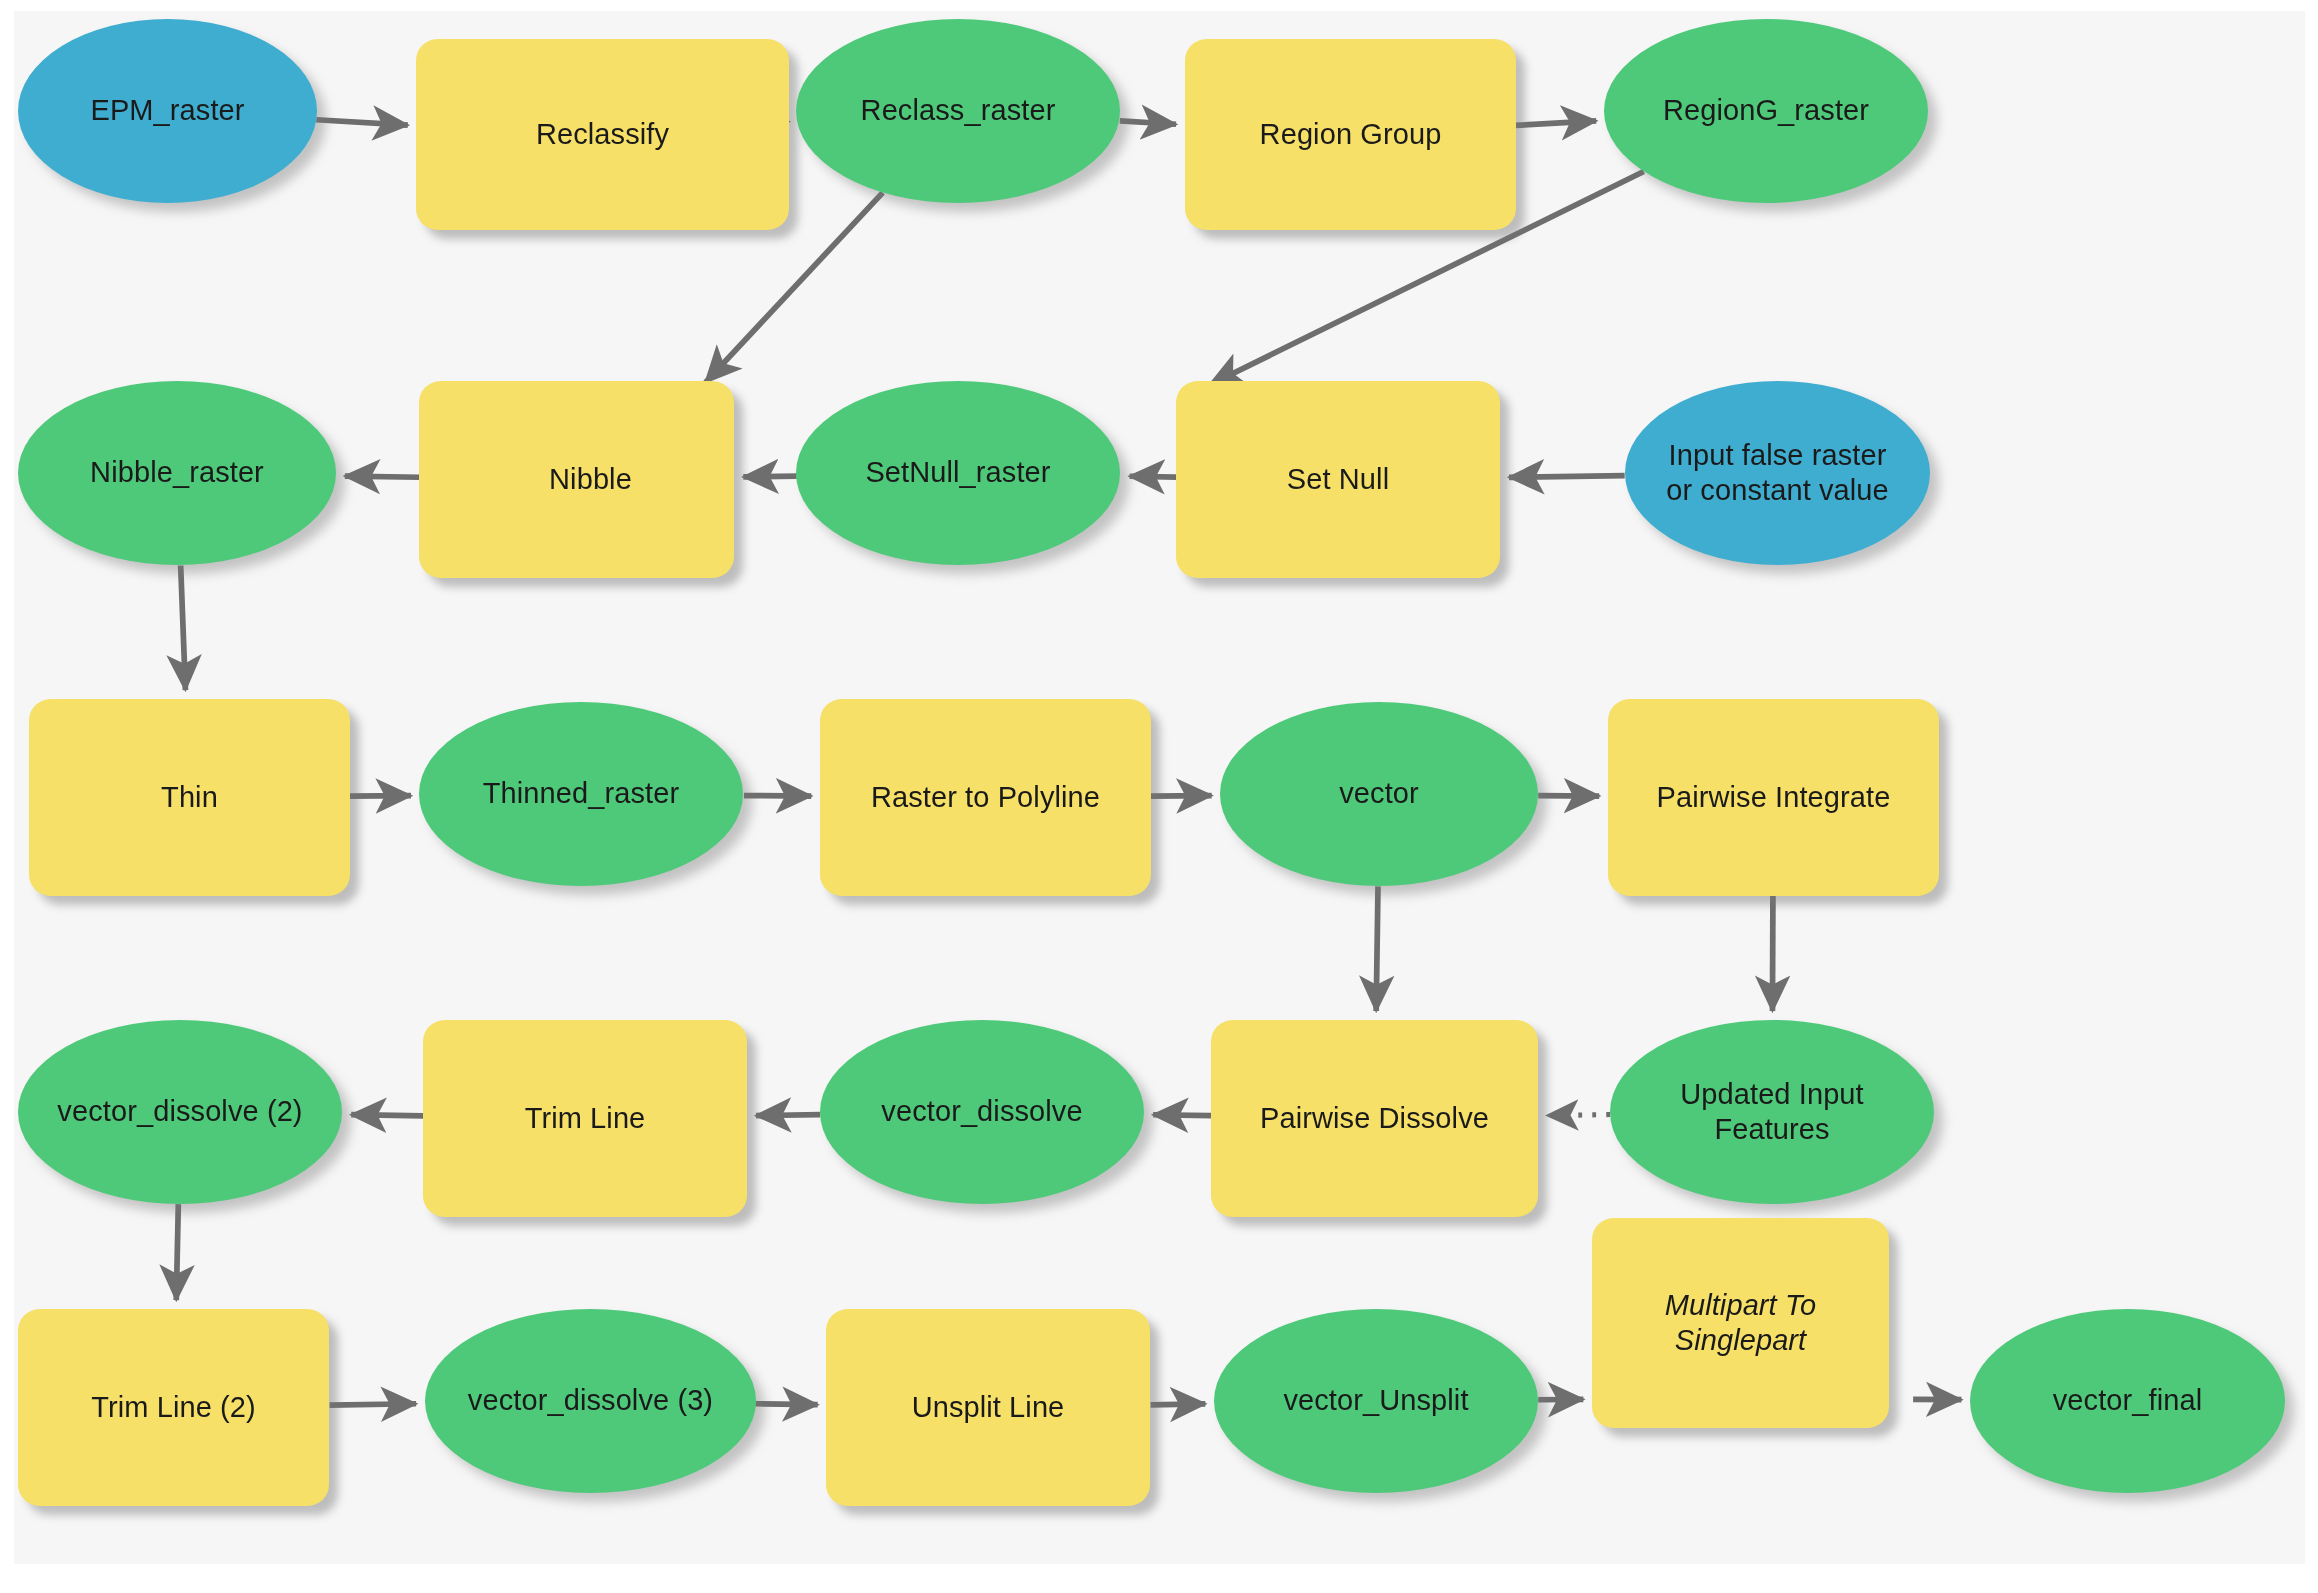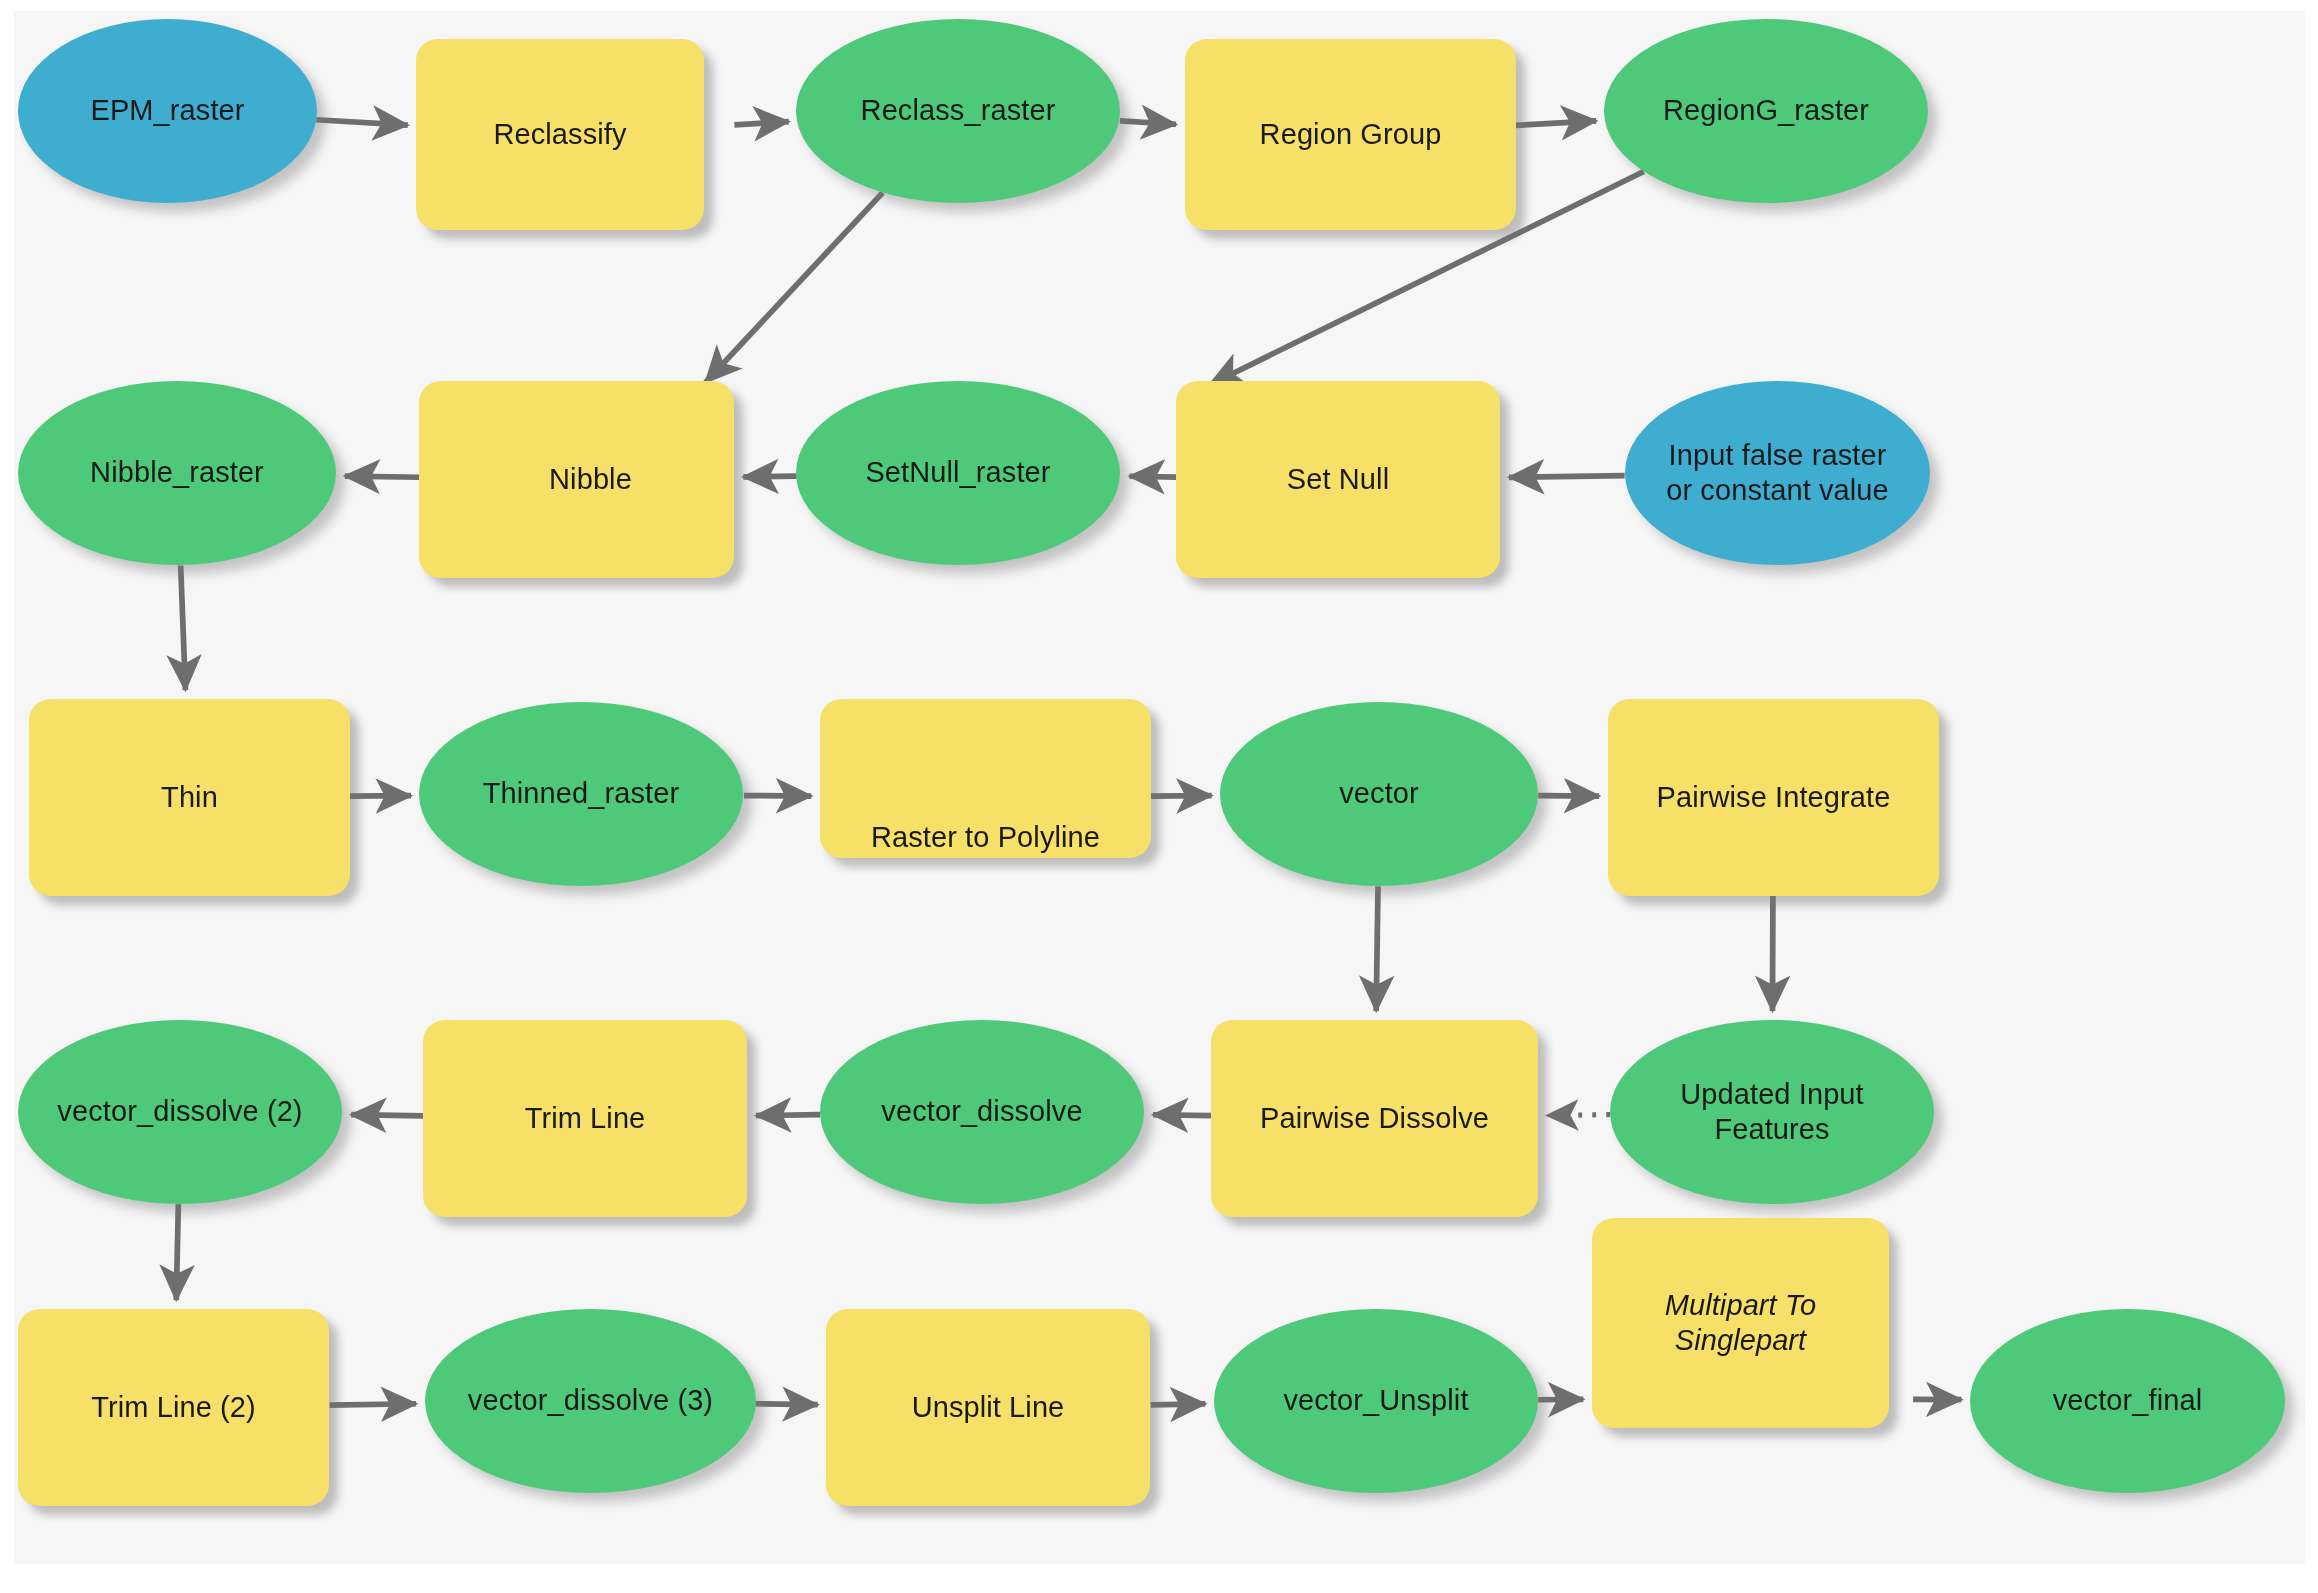--- a/index.html
+++ b/index.html
@@ -105,33 +105,33 @@
       <line x1="518" y1="2211.259541984733" x2="654.0990018267943" y2="2209.1816946285985" marker-end="url(#arrow)" stroke-width="9"></line>
       <line x1="1187.8937441940122" y1="2209.145035792568" x2="1286.0017802463933" y2="2210.709757260708" marker-end="url(#arrow)" stroke-width="9"></line>
       <line x1="1810" y1="2210.8196721311474" x2="1896.1077877336977" y2="2209.408069053546" marker-end="url(#arrow)" stroke-width="9"></line>
       <line x1="2419.97192329693" y1="2202.848338200026" x2="2491.000498468988" y2="2202.24894094119" marker-end="url(#arrow)" stroke-width="9"></line>
       <line x1="3010" y1="2202.1398305084745" x2="3086.0263924275887" y2="2202.784121969725" marker-end="url(#arrow)" stroke-width="9"></line>
     </g>
 </svg>
 
 <div id="nodes">
     <div class="node input" style="left: 18px; top: 19px; width: 299px; height: 184px;"><span>EPM_raster</span></div>
-    <div class="node tool" style="left: 416px; top: 39px; width: 288px; height: 191px;"><span>Reclassify</span></div>
+    <div class="node tool" style="left: 416px; top: 39px; width: 373px; height: 191px;"><span>Reclassify</span></div>
     <div class="node data" style="left: 796px; top: 19px; width: 324px; height: 184px;"><span>Reclass_raster</span></div>
     <div class="node tool" style="left: 1185px; top: 39px; width: 331px; height: 191px;"><span>Region Group</span></div>
     <div class="node data" style="left: 1604px; top: 19px; width: 324px; height: 184px;"><span>RegionG_raster</span></div>
     <div class="node data" style="left: 18px; top: 381px; width: 318px; height: 184px;"><span>Nibble_raster</span></div>
     <div class="node tool" style="left: 419px; top: 381px; width: 315px; height: 197px; padding-left: 37px;"><span>Nibble</span></div>
     <div class="node data" style="left: 796px; top: 381px; width: 324px; height: 184px; text-align: center;"><span>SetNull_raster</span></div>
     <div class="node tool" style="left: 1176px; top: 381px; width: 324px; height: 197px;"><span>Set Null</span></div>
     <div class="node input" style="left: 1625px; top: 381px; width: 305px; height: 184px;"><span>Input false raster
 or constant value</span></div>
     <div class="node tool" style="left: 29px; top: 699px; width: 321px; height: 197px;"><span>Thin</span></div>
     <div class="node data" style="left: 419px; top: 702px; width: 324px; height: 184px;"><span>Thinned_raster</span></div>
-    <div class="node tool" style="left: 820px; top: 699px; width: 331px; height: 159px; align-items: flex-end;"><span>Raster to Polyline</span></div>
+    <div class="node tool" style="left: 820px; top: 699px; width: 331px; height: 197px;"><span>Raster to Polyline</span></div>
     <div class="node data" style="left: 1220px; top: 702px; width: 318px; height: 184px;"><span>vector</span></div>
     <div class="node tool" style="left: 1608px; top: 699px; width: 331px; height: 197px; text-align: right;"><span>Pairwise Integrate</span></div>
     <div class="node data" style="left: 18px; top: 1020px; width: 324px; height: 184px;"><span>vector_dissolve (2)</span></div>
     <div class="node tool" style="left: 423px; top: 1020px; width: 324px; height: 197px;"><span>Trim Line</span></div>
     <div class="node data" style="left: 820px; top: 1020px; width: 324px; height: 184px;"><span>vector_dissolve</span></div>
     <div class="node tool" style="left: 1211px; top: 1020px; width: 327px; height: 197px;"><span>Pairwise Dissolve</span></div>
     <div class="node data" style="left: 1610px; top: 1020px; width: 324px; height: 184px;"><span>Updated Input
 Features</span></div>
     <div class="node tool" style="left: 18px; top: 1309px; width: 311px; height: 197px;"><span>Trim Line (2)</span></div>
     <div class="node data" style="left: 425px; top: 1309px; width: 331px; height: 184px;"><span>vector_dissolve (3)</span></div>

